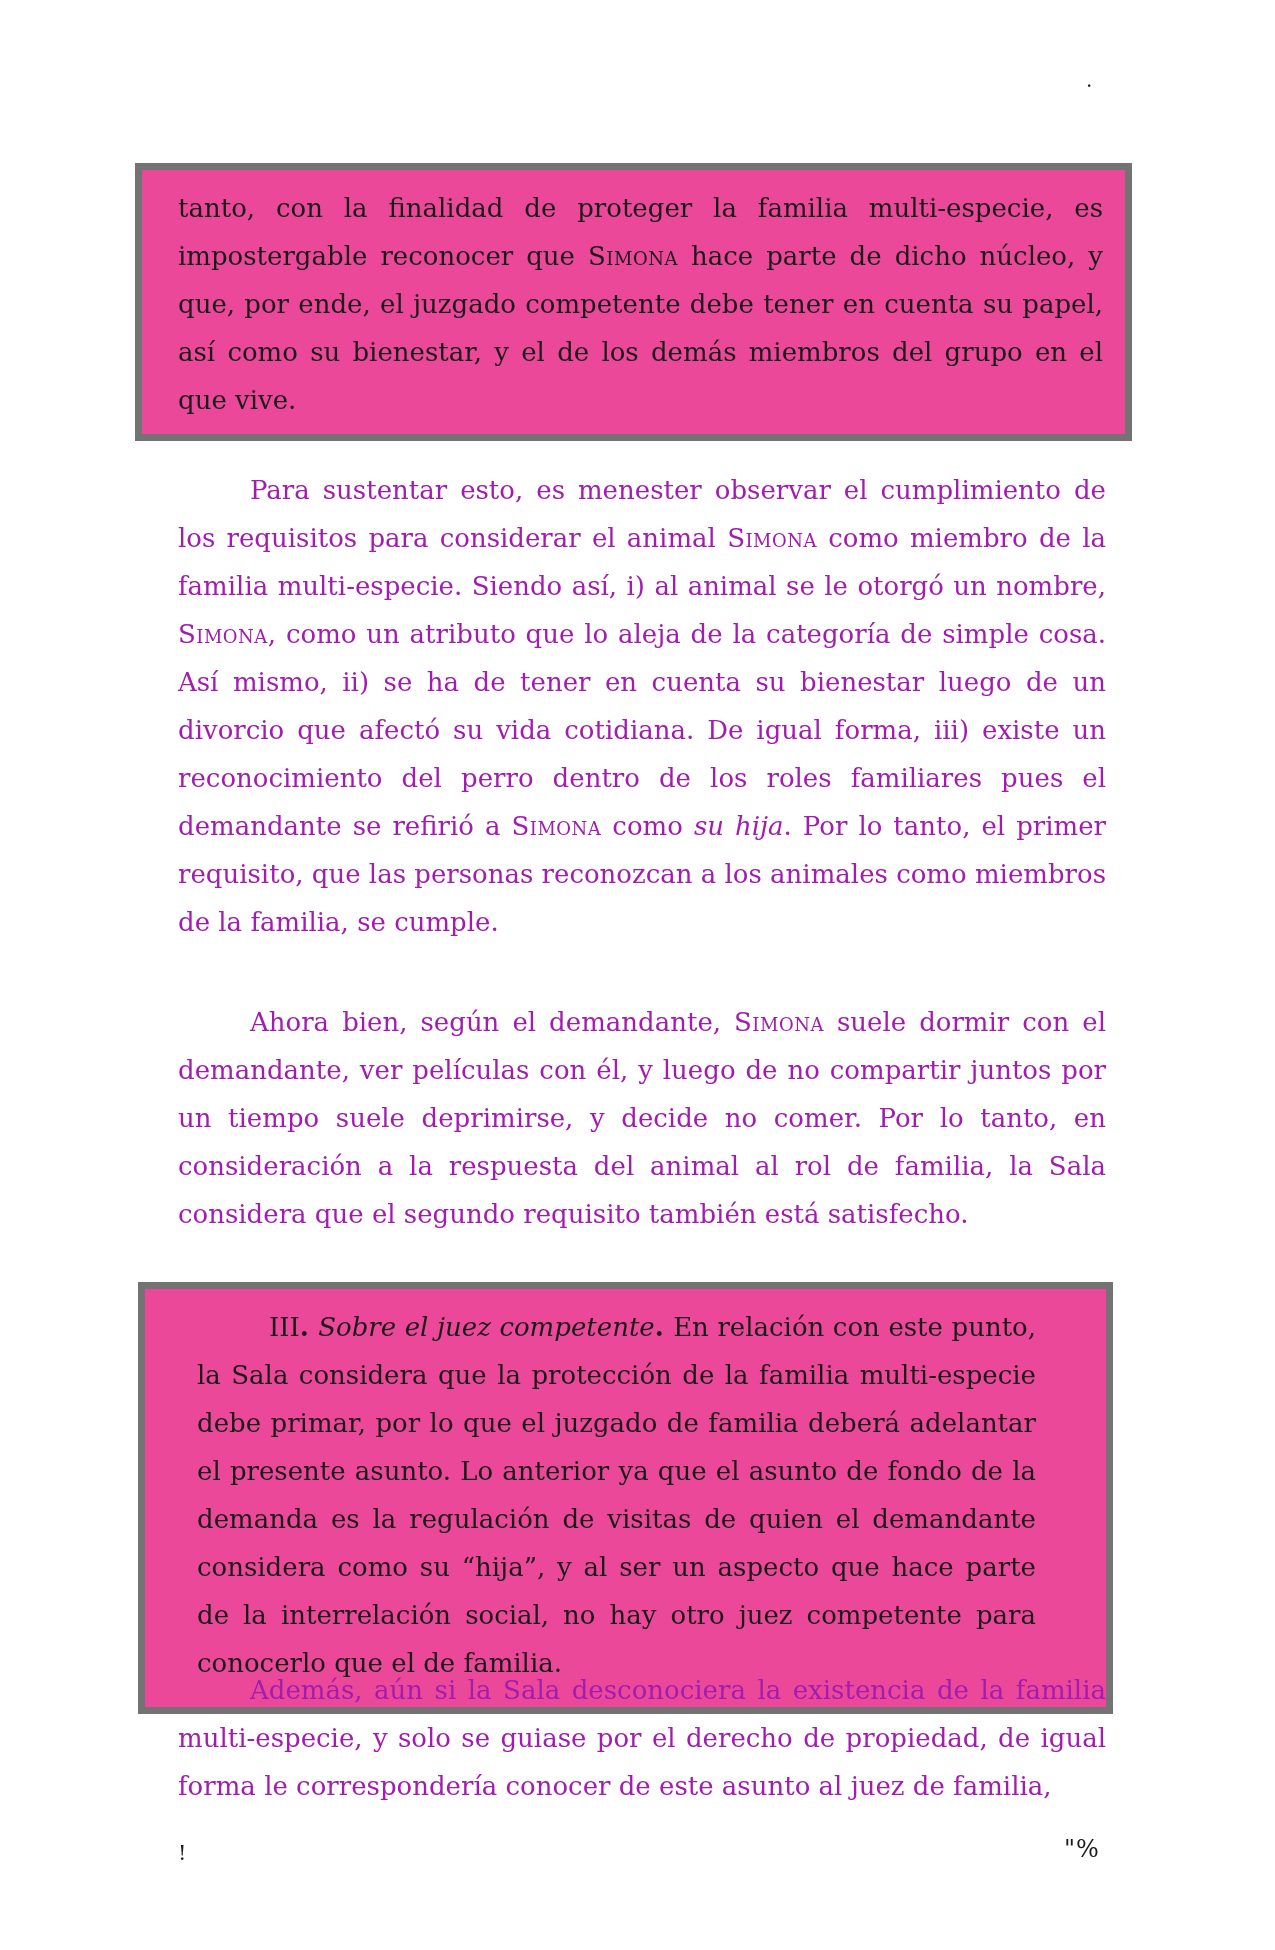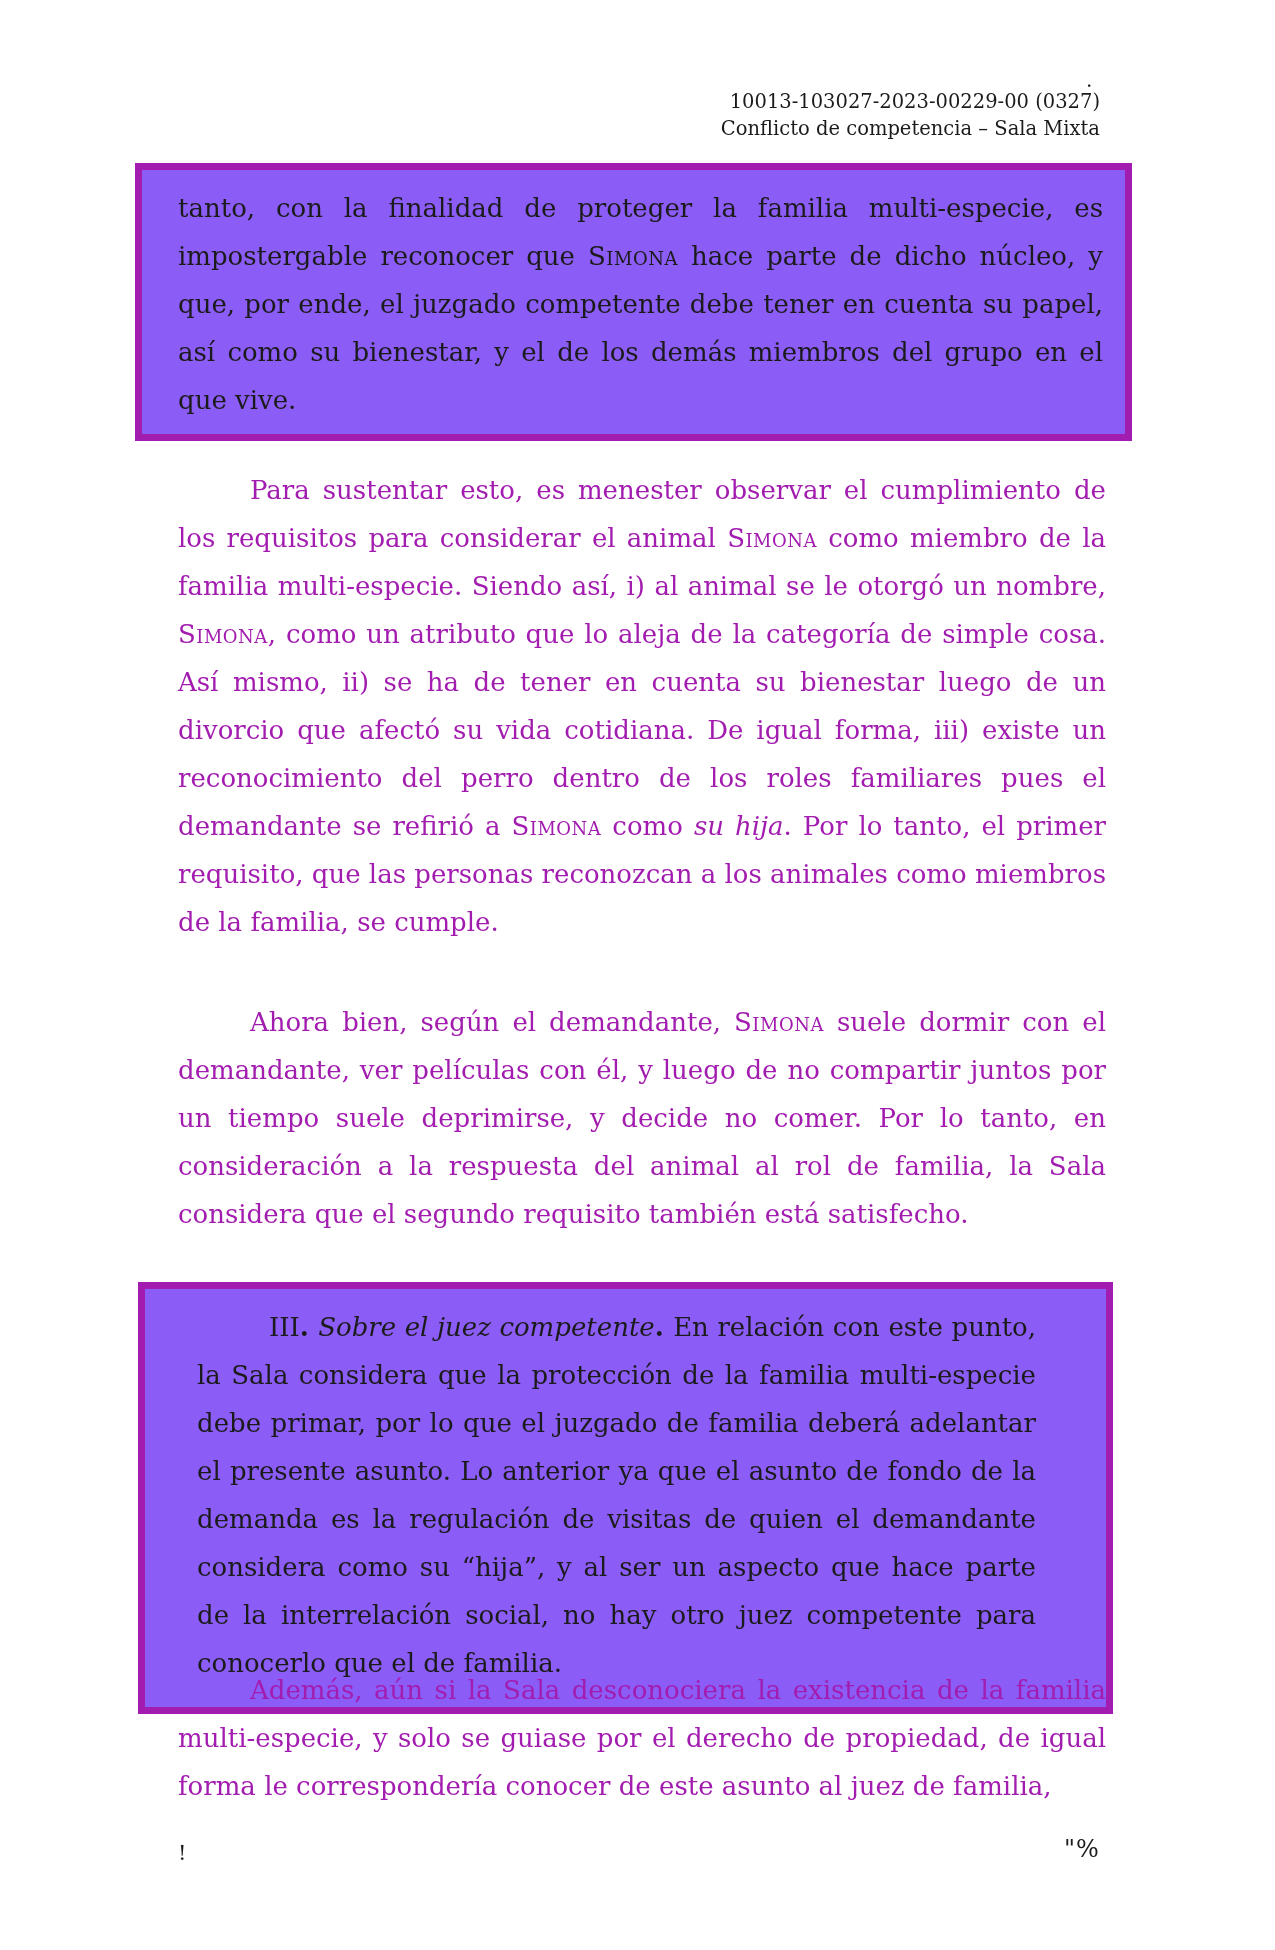--- a/index.html
+++ b/index.html
@@ -35,22 +35,22 @@
     width: 928px;
     font-size: 26px;
     line-height: 48px;
     text-align: justify;
     text-align-last: left;
     color: #a21caf;
   }
   .para.indented { text-indent: 72px; }
   .redbox {
     position: absolute;
-    border: 7px solid #a21caf;
-    background: #8b5cf6;
+    border: 7px solid #737373;
+    background: #ec4899;
   }
   .redbox .boxpara {
     font-size: 26px;
     line-height: 48px;
     text-align: justify;
     text-align-last: left;
   }
   .box1 {
     left: 135px;
     top: 163px;
@@ -78,24 +78,20 @@
   .r-i  { font-style: italic; }
   .r-b  { font-weight: bold; }
 </style>
 </head>
 <body>
 
 <div class="page">
 
   <div class="top-dot">.</div>
 
-  <div class="doc-header">
-    <div>10013-103027-2023-00229-00 (0327)</div>
-    <div>Conflicto de competencia – Sala Mixta</div>
-  </div>
 
   <div class="mark mark-box1">!</div>
 
   <div class="redbox box1">
     <p class="boxpara"><span>tanto, con la finalidad de proteger la familia multi-especie, es impostergable reconocer que </span><span class="r-sc">Simona</span><span> hace parte de dicho núcleo, y que, por ende, el juzgado competente debe tener en cuenta su papel, así como su bienestar, y el de los demás miembros del grupo en el que vive.</span></p>
   </div>
 
   <p class="para indented" style="top: 466px;"><span>Para sustentar esto, es menester observar el cumplimiento de los requisitos para considerar el animal </span><span class="r-sc">Simona</span><span> como miembro de la familia multi-especie. Siendo así, i) al animal se le otorgó un nombre, </span><span class="r-sc">Simona</span><span>, como un atributo que lo aleja de la categoría de simple cosa. Así mismo, ii) se ha de tener en cuenta su bienestar luego de un divorcio que afectó su vida cotidiana. De igual forma, iii) existe un reconocimiento del perro dentro de los roles familiares pues el demandante se refirió a </span><span class="r-sc">Simona</span><span> como </span><span class="r-i">su hija</span><span>. Por lo tanto, el primer requisito, que las personas reconozcan a los animales como miembros de la familia, se cumple.</span></p>
 
   <p class="para indented" style="top: 998px;"><span>Ahora bien, según el demandante, </span><span class="r-sc">Simona</span><span> suele dormir con el demandante, ver películas con él, y luego de no compartir juntos por un tiempo suele deprimirse, y decide no comer. Por lo tanto, en consideración a la respuesta del animal al rol de familia, la Sala considera que el segundo requisito también está satisfecho.</span></p>

